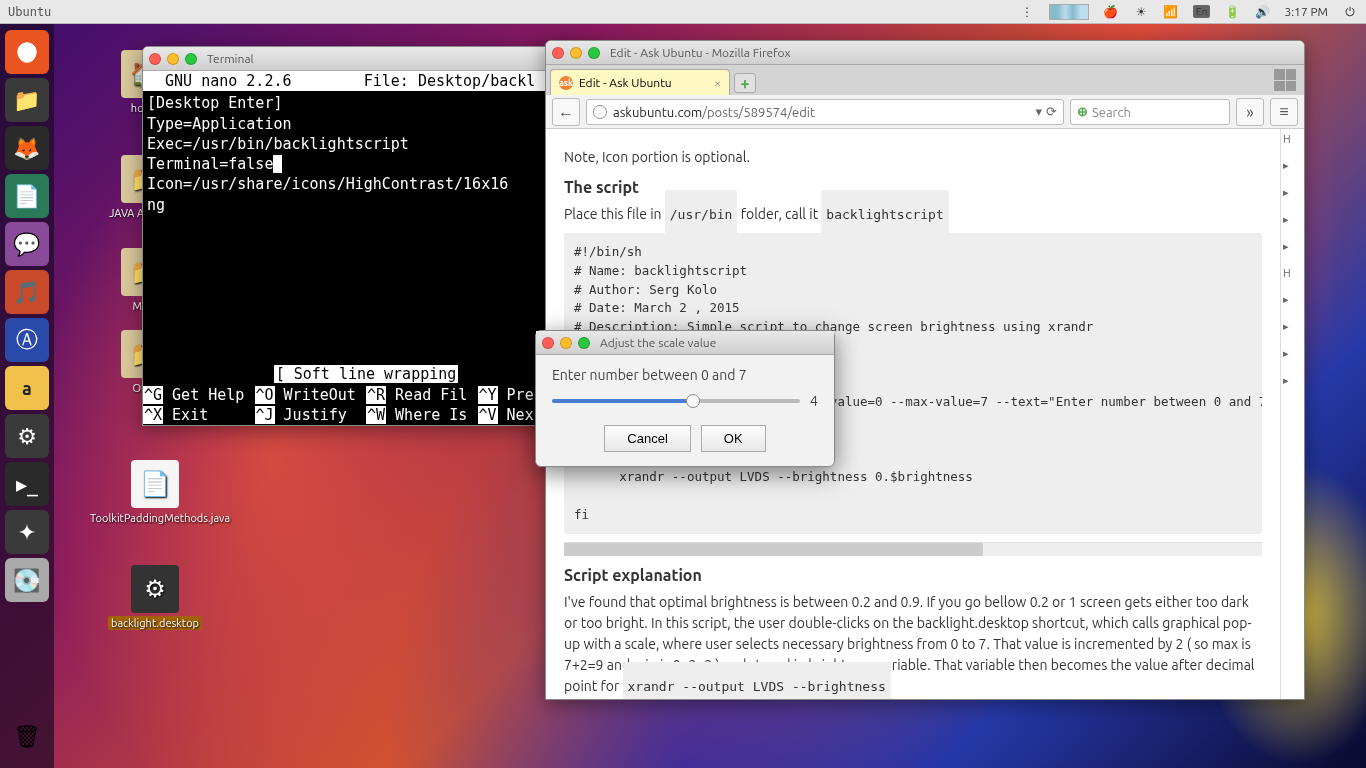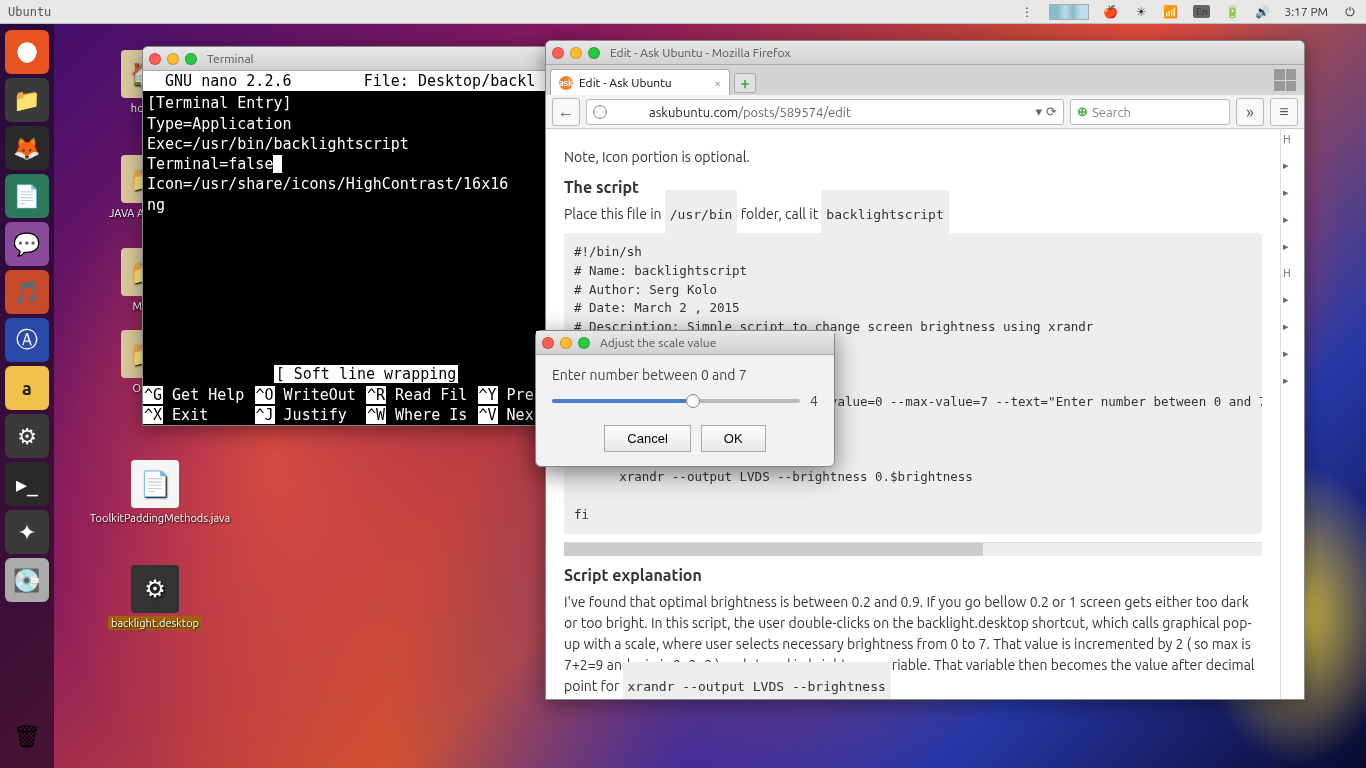--- a/index.html
+++ b/index.html
@@ -64,29 +64,29 @@
 .nano-footer { position: absolute; bottom: 0; left: 0; right: 0; }
 .nano-status { text-align: center; text-decoration: underline; }
 .nano-status span { background: #fff; color: #000; padding: 0 2px; }
 .nano-shortcuts { display: grid; grid-template-columns: repeat(6, 1fr); }
 .nano-shortcuts div { white-space: nowrap; overflow: hidden; }
 .nano-shortcuts .key { background: #fff; color: #000; padding: 0 1px; }
 .cursor { background: #fff; color: #000; }
 
 
 .ff-tabs { height: 30px; background: #d4d4d4; display: flex; align-items: flex-end; padding: 0 4px; gap: 0; }
-.ff-tab { height: 26px; background: #ffffff; border: 1px solid #aaa; border-bottom: none; border-radius: 4px 4px 0 0; display: flex; align-items: center; padding: 0 8px; font-size: 12px; gap: 6px; min-width: 180px; }
+.ff-tab { height: 26px; background: #fef9c3; border: 1px solid #aaa; border-bottom: none; border-radius: 4px 4px 0 0; display: flex; align-items: center; padding: 0 8px; font-size: 12px; gap: 6px; min-width: 180px; }
 .ff-tab .favicon { width: 14px; height: 14px; background: #ef8236; border-radius: 50%; display: flex; align-items: center; justify-content: center; color: #fff; font-size: 9px; font-weight: bold; }
 .ff-tab .closex { margin-left: auto; color: #888; }
 .ff-newtab { width: 22px; height: 20px; background: #e0e0e0; border: 1px solid #aaa; border-radius: 3px; display: flex; align-items: center; justify-content: center; color: #5a5; margin-left: 4px; margin-bottom: 2px; font-weight: bold; }
 .ff-toolbar { height: 34px; background: #f2f2f2; border-bottom: 1px solid #ccc; display: flex; align-items: center; padding: 0 6px; gap: 6px; }
 .ff-nav-btn { width: 28px; height: 28px; border: 1px solid #bbb; border-radius: 3px; background: #f8f8f8; display: flex; align-items: center; justify-content: center; color: #555; }
 .ff-url { flex: 1; height: 26px; border: 1px solid #bbb; border-radius: 3px; background: #fff; display: flex; align-items: center; padding: 0 6px; font-size: 13px; color: #666; }
 .ff-url .globe { width: 14px; height: 14px; border: 1px solid #888; border-radius: 50%; margin-right: 6px; }
-.ff-url .dark { color: #222; margin-left: 36px; }
+.ff-url .dark { color: #222; }
 .ff-url .end { margin-left: auto; display: flex; gap: 4px; align-items: center; }
 .ff-search { width: 160px; height: 26px; border: 1px solid #bbb; border-radius: 3px; background: #fff; display: flex; align-items: center; padding: 0 6px; font-size: 13px; color: #888; }
 .ff-search .mag { color: #5a5; margin-right: 4px; font-weight: bold; }
 .ff-content { flex: 1; background: #fff; overflow: hidden; position: relative; display: flex; }
 .ff-main { flex: 1; padding: 12px 18px; font-size: 14px; color: #333; overflow: hidden; }
 .ff-main h3 { font-size: 16px; margin: 10px 0 8px; }
 .ff-main p { margin: 6px 0; line-height: 1.5; }
 .ff-main code { background: #eee; padding: 17px 5px; font-family: monospace; font-size: 13px; border-radius: 2px; }
 .ff-main pre { background: #eee; padding: 10px; font-family: monospace; font-size: 12.5px; line-height: 1.5; margin: 8px 0; overflow-x: auto; white-space: pre; border-radius: 3px; }
 .ff-side { width: 24px; border-left: 1px solid #ddd; font-size: 11px; color: #666; padding: 4px 2px; }
@@ -174,21 +174,21 @@
   <div class="titlebar">
     <div class="traffic">
       <div class="tl-close"></div>
       <div class="tl-min"></div>
       <div class="tl-max"></div>
     </div>
     <span>Terminal</span>
   </div>
   <div class="terminal-body">
     <div class="nano-header">  GNU nano 2.2.6        File: Desktop/backl</div>
-    <div class="nano-content"><span>[Terminal Entry]</span>
+    <div class="nano-content"><span>[Desktop Enter]</span>
 <span>Type=Application</span>
 <span>Exec=/usr/bin/backlightscript</span>
 <span>Terminal=false</span><span class="cursor"> </span>
 <span>Icon=/usr/share/icons/HighContrast/16x16</span>
 <span>ng</span></div>
     <div class="nano-footer">
       <div class="nano-status"><span>[ Soft line wrapping</span></div>
       <div class="nano-shortcuts" style="grid-template-columns: 25% 25% 25% 25%">
         <div><span class="key">^G</span> <span>Get Help</span></div>
         <div><span class="key">^O</span> <span>WriteOut</span></div>

